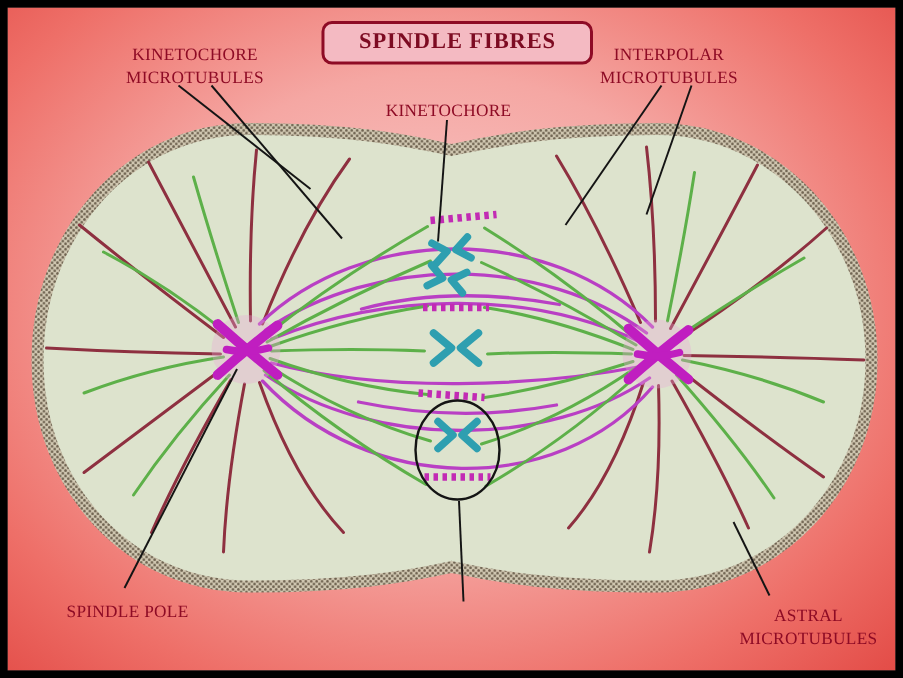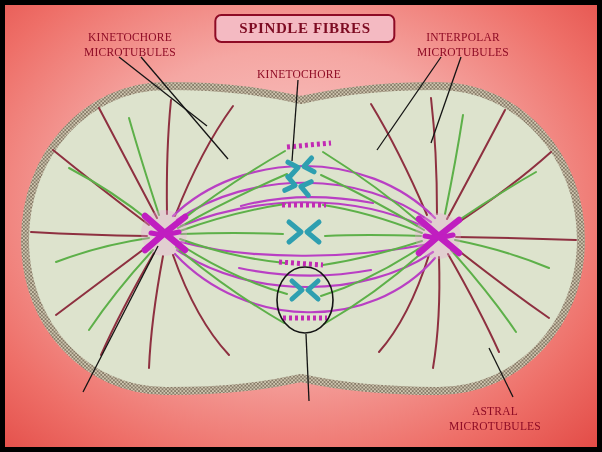--- a/index.html
+++ b/index.html
@@ -180,25 +180,28 @@
 
   <div class="lbl" style="left:125px;top:25px;">
     <span>KINETOCHORE</span>
     <span>MICROTUBULES</span>
   </div>
 
   <div class="lbl" style="left:294px;top:62px;">
     <span>KINETOCHORE</span>
   </div>
 
-  <div class="lbl" style="left:458px;top:25px;">
+  <div class="lbl" style="left:441px;top:25px;">
     <span>INTERPOLAR</span>
     <span>MICROTUBULES</span>
   </div>
 
-
-
-  <div class="lbl" style="left:490px;top:399px;">
+  <div class="lbl" style="left:80px;top:396px;">
+    <span>SPINDLE POLE</span>
+  </div>
+
+
+  <div class="lbl" style="left:534px;top:399px;">
     <span>ASTRAL</span>
     <span>MICROTUBULES</span>
   </div>
 
 </div>
 
 </body></html>

